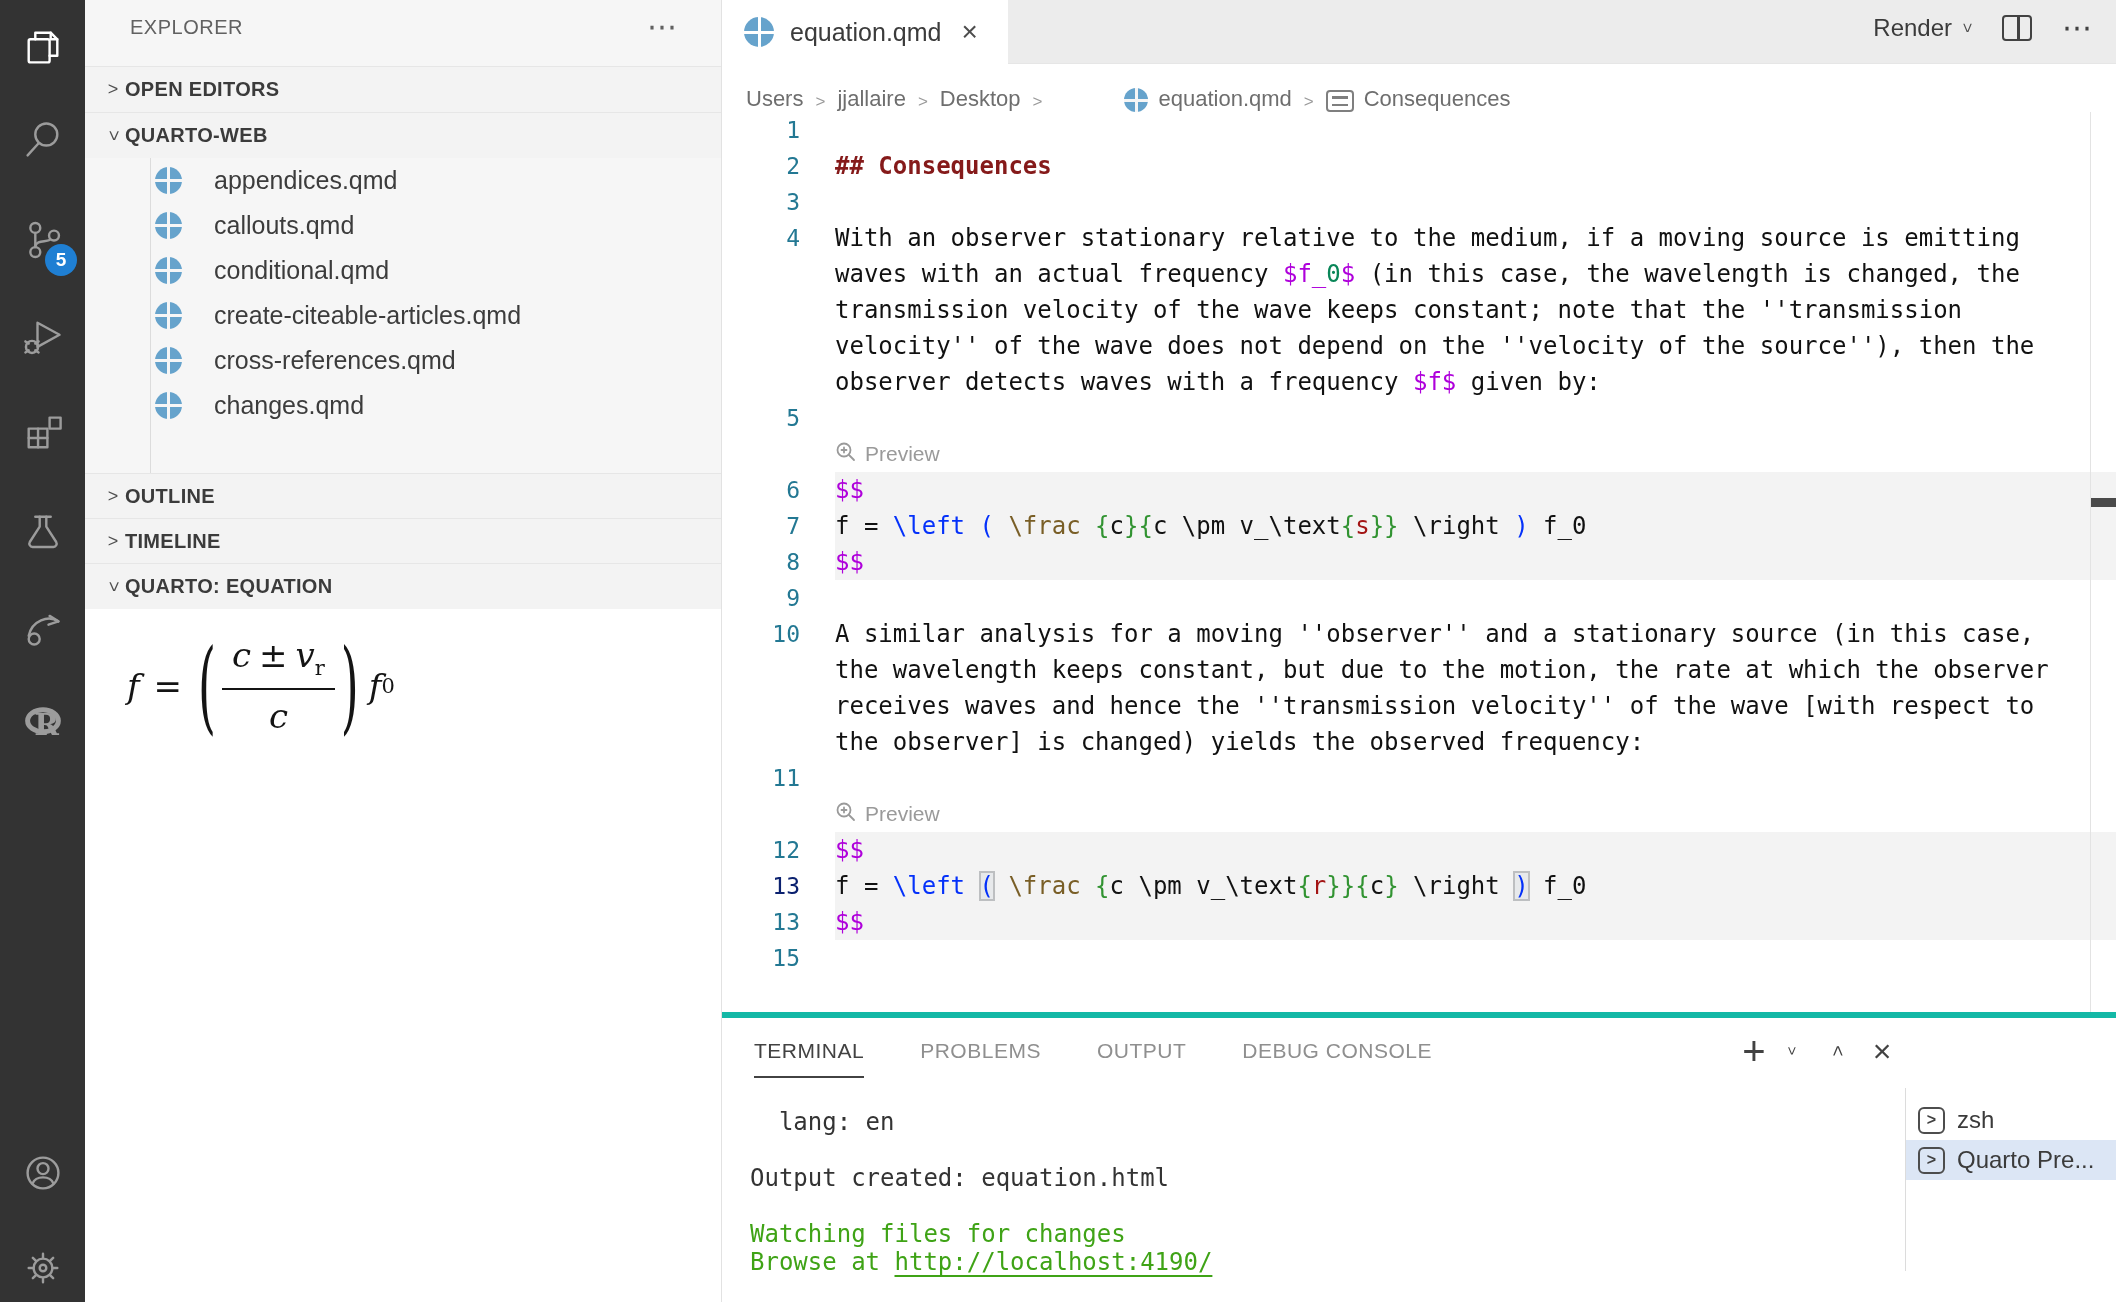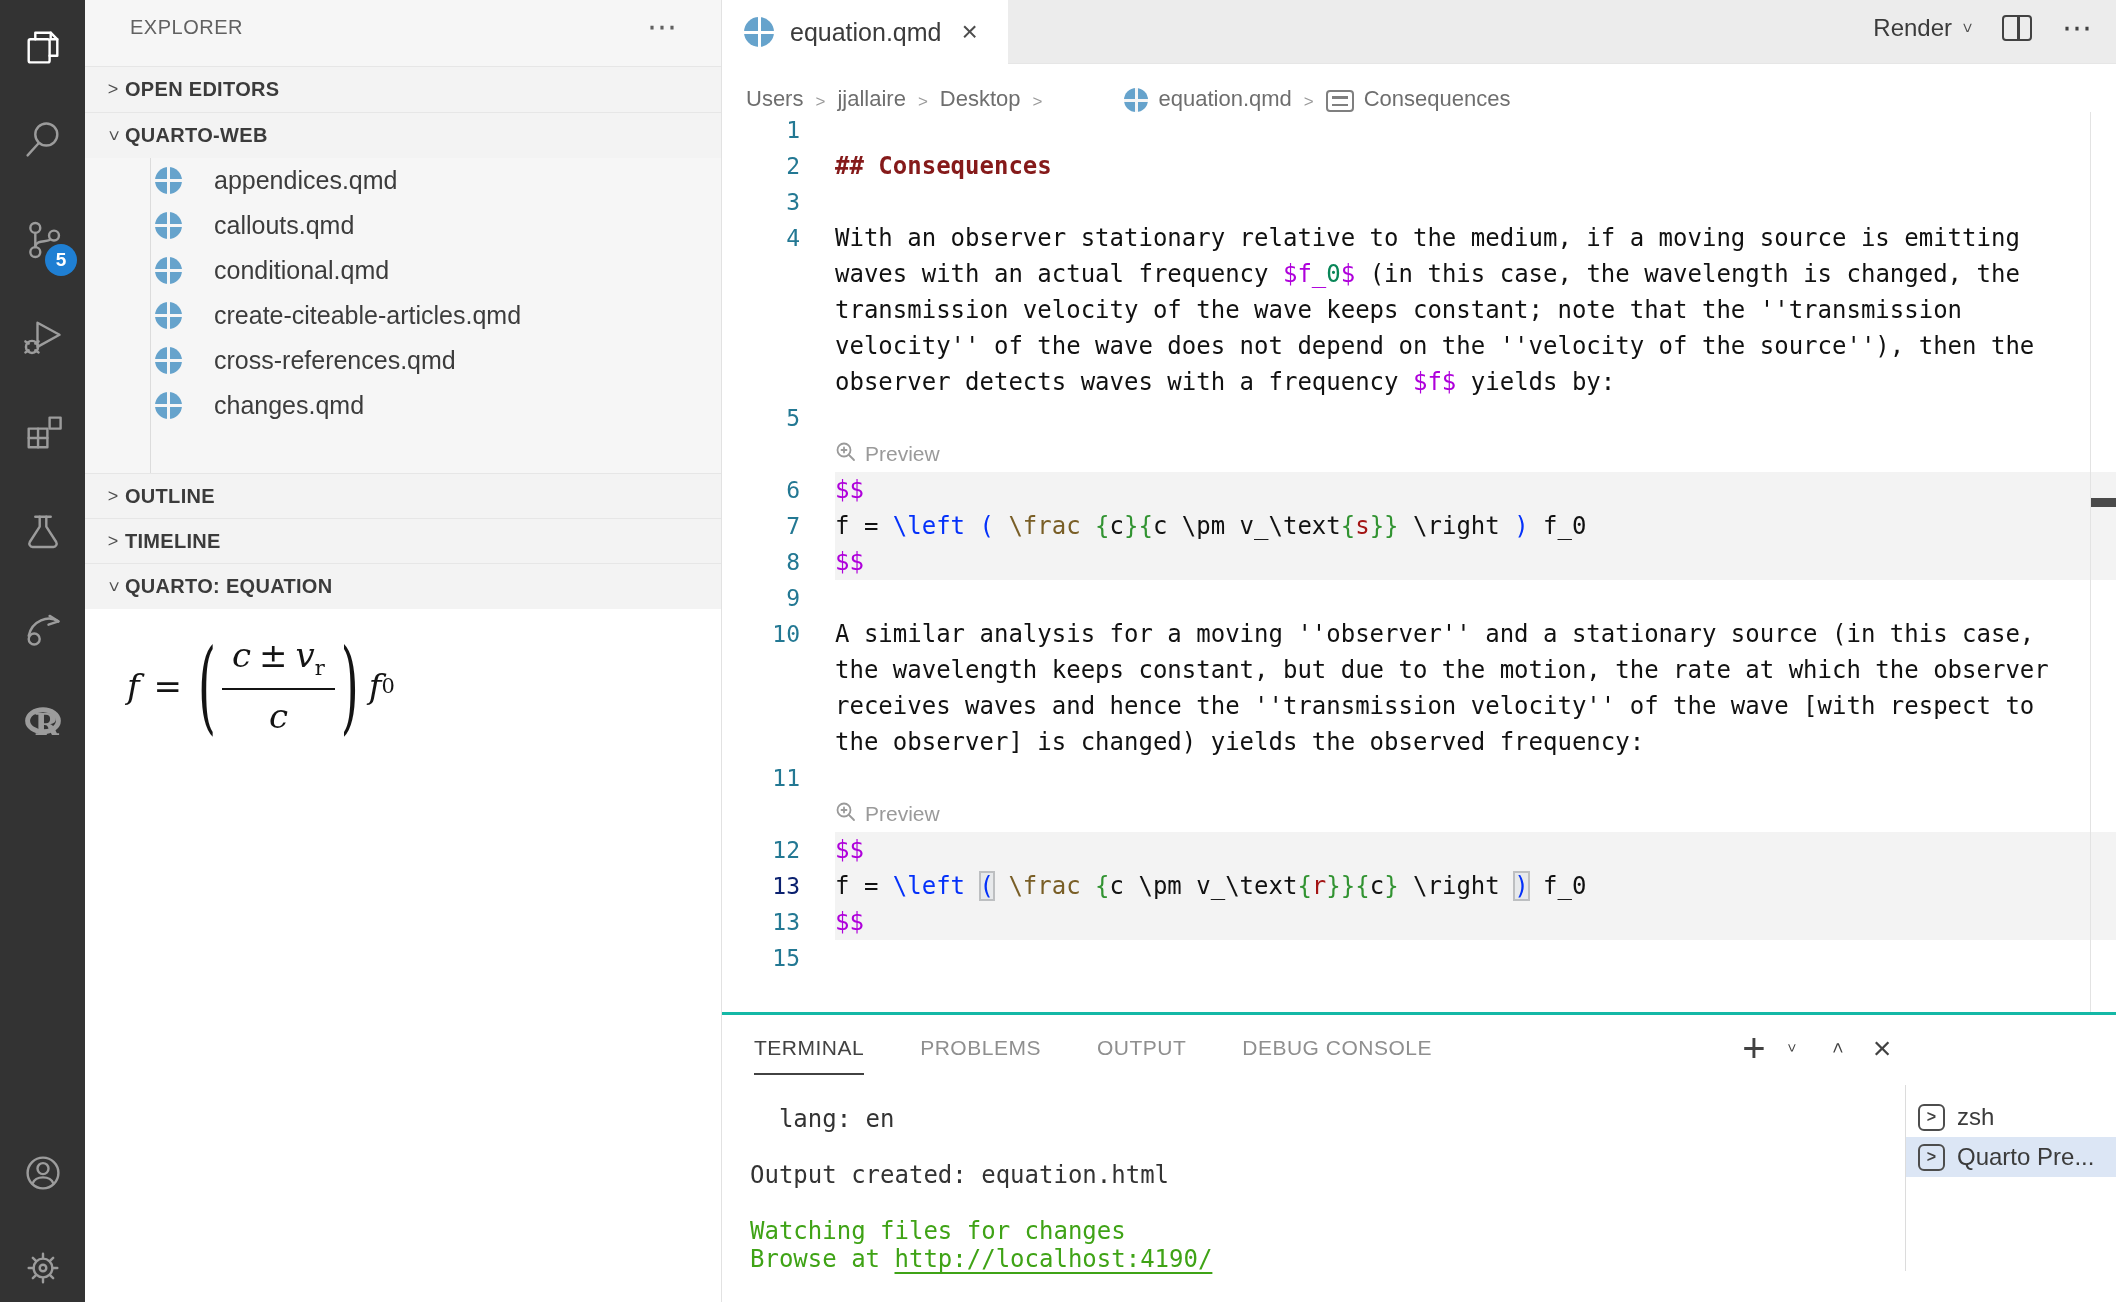--- a/index.html
+++ b/index.html
@@ -83,21 +83,21 @@
   .c-n{color:#098658}
   .c-b{color:#0431fa}
   .c-o{color:#795e26}
   .c-g{color:#319331}
   .c-m{color:#a31515}
   .c-box{background:#e7e9eb;outline:2px solid #bdbfc1;outline-offset:-1px}
   #scroll-line{position:absolute;right:25px;top:0;bottom:0;width:1px;background:#e3e3e3}
   #ruler-marker{position:absolute;right:0;top:386px;width:25px;height:9px;background:#4a4a4a}
 
   
-  #panel{position:absolute;left:0;right:0;top:1012px;height:259px;background:#fff;border-top:3px solid #14b8a6}
+  #panel{position:absolute;left:0;right:0;top:1012px;height:259px;background:#fff;border-top:6px solid #14b8a6}
   #panel-tabs{position:absolute;left:32px;top:0;height:66px;display:flex;align-items:center;gap:56px}
   .ptab{font-size:21px;letter-spacing:.5px;color:#8f8f8f;cursor:pointer;position:relative;height:100%;
     display:flex;align-items:center}
   .ptab.active{color:#424242}
   .ptab.active::after{content:"";position:absolute;left:0;right:0;bottom:6px;height:2.5px;background:#424242}
   #panel-actions{position:absolute;top:0;height:66px;right:0;width:400px}
   .pact{position:absolute;top:0;height:66px;display:flex;align-items:center;justify-content:center;
     color:#424242;cursor:pointer}
   #act-plus{left:18px;width:40px;font-size:40px;font-weight:200}
   #act-dd{left:62px;width:30px;font-size:15px}
@@ -317,21 +317,21 @@
         <div class="erow" style="top: 144px;">
           <div class="etext"><span class="tk">waves with an actual frequency </span><span class="tk c-d">$f_</span><span class="tk c-n">0</span><span class="tk c-d">$</span><span class="tk"> (in this case, the wavelength is changed, the</span></div>
         </div>
         <div class="erow" style="top: 180px;">
           <div class="etext"><span class="tk">transmission velocity of the wave keeps constant; note that the ''transmission</span></div>
         </div>
         <div class="erow" style="top: 216px;">
           <div class="etext"><span class="tk">velocity'' of the wave does not depend on the ''velocity of the source''), then the</span></div>
         </div>
         <div class="erow" style="top: 252px;">
-          <div class="etext"><span class="tk">observer detects waves with a frequency </span><span class="tk c-d">$f$</span><span class="tk"> yields by:</span></div>
+          <div class="etext"><span class="tk">observer detects waves with a frequency </span><span class="tk c-d">$f$</span><span class="tk"> given by:</span></div>
         </div>
         <div class="erow" style="top: 288px;">
           <div class="gnum">5</div>
           <div class="etext"></div>
         </div>
         <div class="erow" style="top: 324px;">
           <div class="lens">
             <i><svg viewBox="0 0 22 22">
                 <circle cx="9" cy="9" r="6.5"></circle>
                 <path d="M14 14 l5 5 M6.5 9 h5 M9 6.5 v5"></path>

